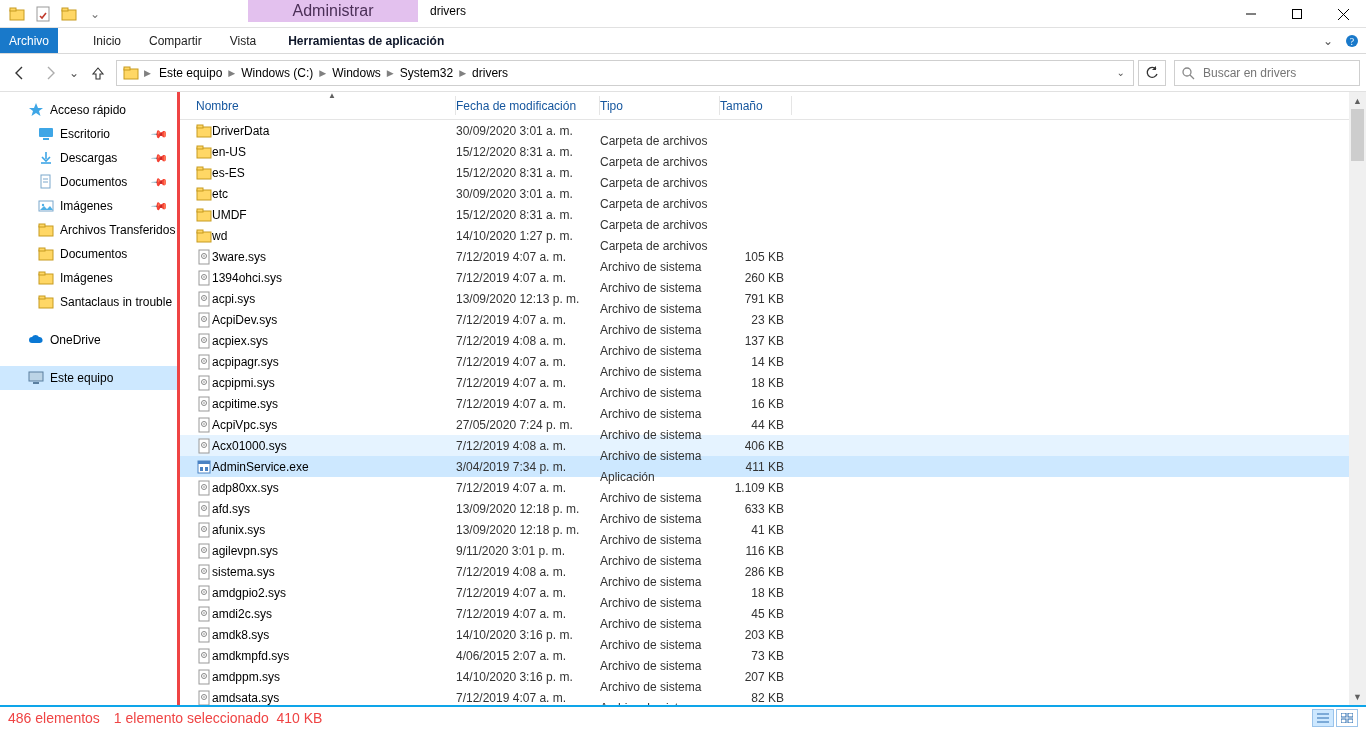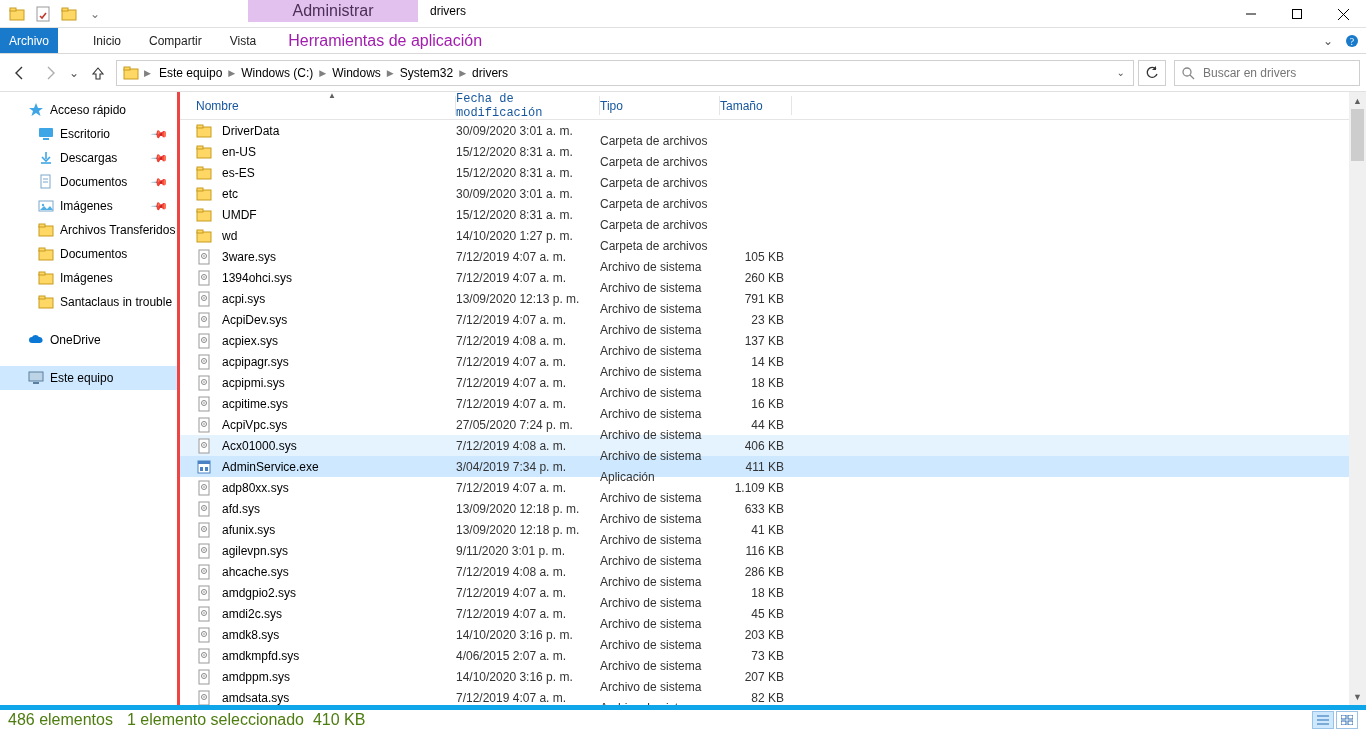--- a/index.html
+++ b/index.html
@@ -7,21 +7,21 @@
   .titlebar { height:28px; display:flex; align-items:stretch; background:#fff; border-bottom:1px solid #e1e1e1; position:relative;}
   .titlebar .qat { display:flex; align-items:center; padding:0 4px 0 6px; gap:4px;}
   .titlebar .qat .btn { width:22px; height:22px; display:flex; align-items:center; justify-content:center;}
   .titlebar .contextual-tab { position:absolute; left:248px; top:0; width:170px; height:22px; background:#e3c1ee; color:#4b2f57; display:flex; align-items:center; justify-content:center; font-size:16px;}
   .titlebar .title { position:absolute; left:430px; top:4px; font-size:12px;}
   .titlebar .winbtns { margin-left:auto; display:flex;}
   .titlebar .winbtns .wbtn { width:46px; height:28px; display:flex; align-items:center; justify-content:center; }
   .ribbon-tabs { height:26px; display:flex; align-items:stretch; border-bottom:1px solid #d9d9d9; position:relative;}
   .ribbon-tabs .filetab { width:58px; background:#1979ca; color:#fff; display:flex; align-items:center; justify-content:center; font-size:12px;}
   .ribbon-tabs .tab { padding:0 14px; display:flex; align-items:center; color:#222; font-size:12px;}
-  .ribbon-tabs .app-tools { padding:0 18px; display:flex; align-items:center; font-size:16px; color:#a21caf; }
+  .ribbon-tabs .app-tools { padding:0 18px; display:flex; align-items:center; font-size:12px; color:#0f172a;font-weight:bold; }
   .ribbon-tabs .collapse { position:absolute; right:26px; top:0; width:24px; height:26px; display:flex; align-items:center; justify-content:center; color:#555;}
   .ribbon-tabs .help { position:absolute; right:4px; top:0; width:20px; height:26px; display:flex; align-items:center; justify-content:center;}
   .navbar { height:38px; display:flex; align-items:center; padding:0 6px; gap:2px; border-bottom:1px solid #e1e1e1;}
   .navbar .navarrow { width:28px; height:28px; display:flex; align-items:center; justify-content:center; color:#555;}
   .navbar .addr { flex:1; height:26px; border:1px solid #cfcfcf; display:flex; align-items:center; padding:0 2px; gap:2px; margin:0 2px;}
   .navbar .addr .crumb { display:flex; align-items:center; height:100%; padding:0 5px; white-space:nowrap;}
   .navbar .addr .caret { color:#808080; font-size:9px; padding:0 1px;}
   .navbar .refresh { width:28px; height:26px; border:1px solid #cfcfcf; display:flex; align-items:center; justify-content:center; margin-left:0;}
   .navbar .search { width:186px; height:26px; border:1px solid #cfcfcf; display:flex; align-items:center; padding:0 6px; gap:6px; margin-left:6px; color:#777;}
   .navbar .addr .dropdown-caret { margin-left:auto; padding:0 6px; color:#555; font-size:10px;}
@@ -33,28 +33,28 @@
   .sidebar .item.selected { background:#cde8ff;}
   .sidebar .group-gap { height:14px;}
   .content { flex:1; display:flex; flex-direction:column; overflow:hidden;}
   .colheaders { height:28px; display:flex; align-items:center; color:#15569e; border-bottom:1px solid #e5e5e5; padding-left:16px; position:relative; flex-shrink:0;}
   .colheaders .col { position:relative; height:100%; display:flex; align-items:center;}
   .colheaders .divider{position:absolute; right:0; top:4px; bottom:4px; width:1px; background:#e5e5e5;}
   .filelist { flex:1; overflow:hidden; position:relative;}
   .row { height:21px; display:flex; align-items:center; padding-left:16px; white-space:nowrap;}
   .row.hover { background:#e5f3ff;}
   .row.selected { background:#cde8ff;}
-  .row .c-name { width:260px; display:flex; align-items:center; gap:10px;}
+  .row .c-name { width:260px; display:flex; align-items:center; gap:0;}
   .row .c-date { width:144px; color:#333;}
   .row .c-type { width:120px; color:#333;margin-top:20px;}
   .row .c-size { width:68px; text-align:right; color:#333; padding-right:4px;}
   .scrollbar { position:absolute; right:0; top:0; width:17px; bottom:0; background:#f0f0f0;}
   .scrollbar .thumb { position:absolute; left:2px; right:2px; background:#cdcdcd; border-radius:0;}
   .scrollbar .arrow { position:absolute; left:0; right:0; height:17px; display:flex; align-items:center; justify-content:center; color:#606060; font-size:9px;}
-  .statusbar { position:absolute; bottom:0; left:0; right:0; height:24px; border-top:5px solid #0ea5e9; display:flex; align-items:center; padding:0 8px; font-size:16px; color:#4d7c0f;}
+  .statusbar { position:absolute; bottom:0; left:0; right:0; height:24px; border-top:2px solid #0ea5e9; display:flex; align-items:center; padding:0 8px; font-size:14px; color:#ef4444;}
   .statusbar .segment { margin-right:14px;}
   .statusbar .viewbtns { margin-left:auto; display:flex; gap:2px; align-items:center;}
   .statusbar .viewbtn { width:22px; height:18px; border:1px solid #9ac3ea; display:flex; align-items:center; justify-content:center; font-size:10px;}
   .statusbar .viewbtn.active { background:#cde8ff;}
   svg { display:block; }
   .sort-caret { position:absolute; left:148px; top:-1px; font-size:8px; color:#606060;}
 </style>
 </head>
 <body>
 
@@ -283,21 +283,21 @@
       </div>
       <div class="group-gap"></div>
     </div>
   <div class="content">
     <div class="colheaders">
       <span class="sort-caret">▲</span>
       <div class="col" style="width:260px;">
           <span>Nombre</span>
           <span class="divider"></span>
         </div>
-      <div class="col" style="width:144px;font-family:Liberation Mono, monospace;">
+      <div class="col" style="width:144px;">
           <span>Fecha de modificación</span>
           <span class="divider"></span>
         </div>
       <div class="col" style="width:120px;">
           <span>Tipo</span>
           <span class="divider"></span>
         </div>
       <div class="col" style="width:72px;">
           <span>Tamaño</span>
           <span class="divider"></span>
@@ -616,21 +616,21 @@
         </div>
         <div class="row">
           <div class="c-name">
             <span>
               <svg width="16" height="16">
                 <rect x="3" y="1" width="10" height="14" fill="#fff" stroke="#999"></rect>
                 <circle cx="8" cy="7" r="2.5" fill="none" stroke="#888"></circle>
                 <circle cx="8" cy="7" r="0.8" fill="#888"></circle>
               </svg>
             </span>
-            <span>ahcache.sys</span>
+            <span>sistema.sys</span>
           </div>
           <div class="c-date">7/12/2019 4:08 a. m.</div>
           <div class="c-type">Archivo de sistema</div>
           <div class="c-size">286 KB</div>
         </div>
         <div class="row">
           <div class="c-name">
             <span>
               <svg width="16" height="16">
                 <rect x="3" y="1" width="10" height="14" fill="#fff" stroke="#999"></rect>

